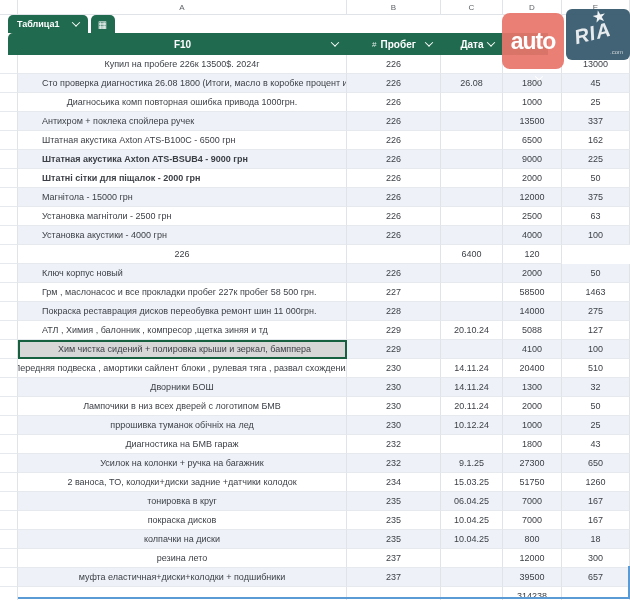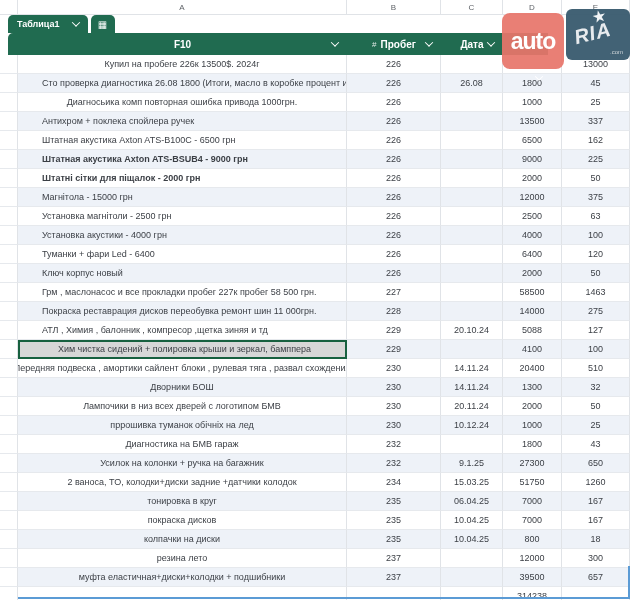--- a/index.html
+++ b/index.html
@@ -220,21 +220,20 @@
       <div class="cell gutter"></div>
       <div class="cell desc left">Установка акустики - 4000 грн</div>
       <div class="cell">226</div>
       <div class="cell"></div>
       <div class="cell">4000</div>
       <div class="cell">100</div>
     </div>
 
     <div class="row">
       <div class="cell gutter"></div>
-      <div class="cell desc left">Туманки + фари Led - 6400</div>
       <div class="cell">226</div>
       <div class="cell"></div>
       <div class="cell">6400</div>
       <div class="cell">120</div>
     </div>
 
     <div class="row alt">
       <div class="cell gutter"></div>
       <div class="cell desc left">Ключ корпус новый</div>
       <div class="cell">226</div>

